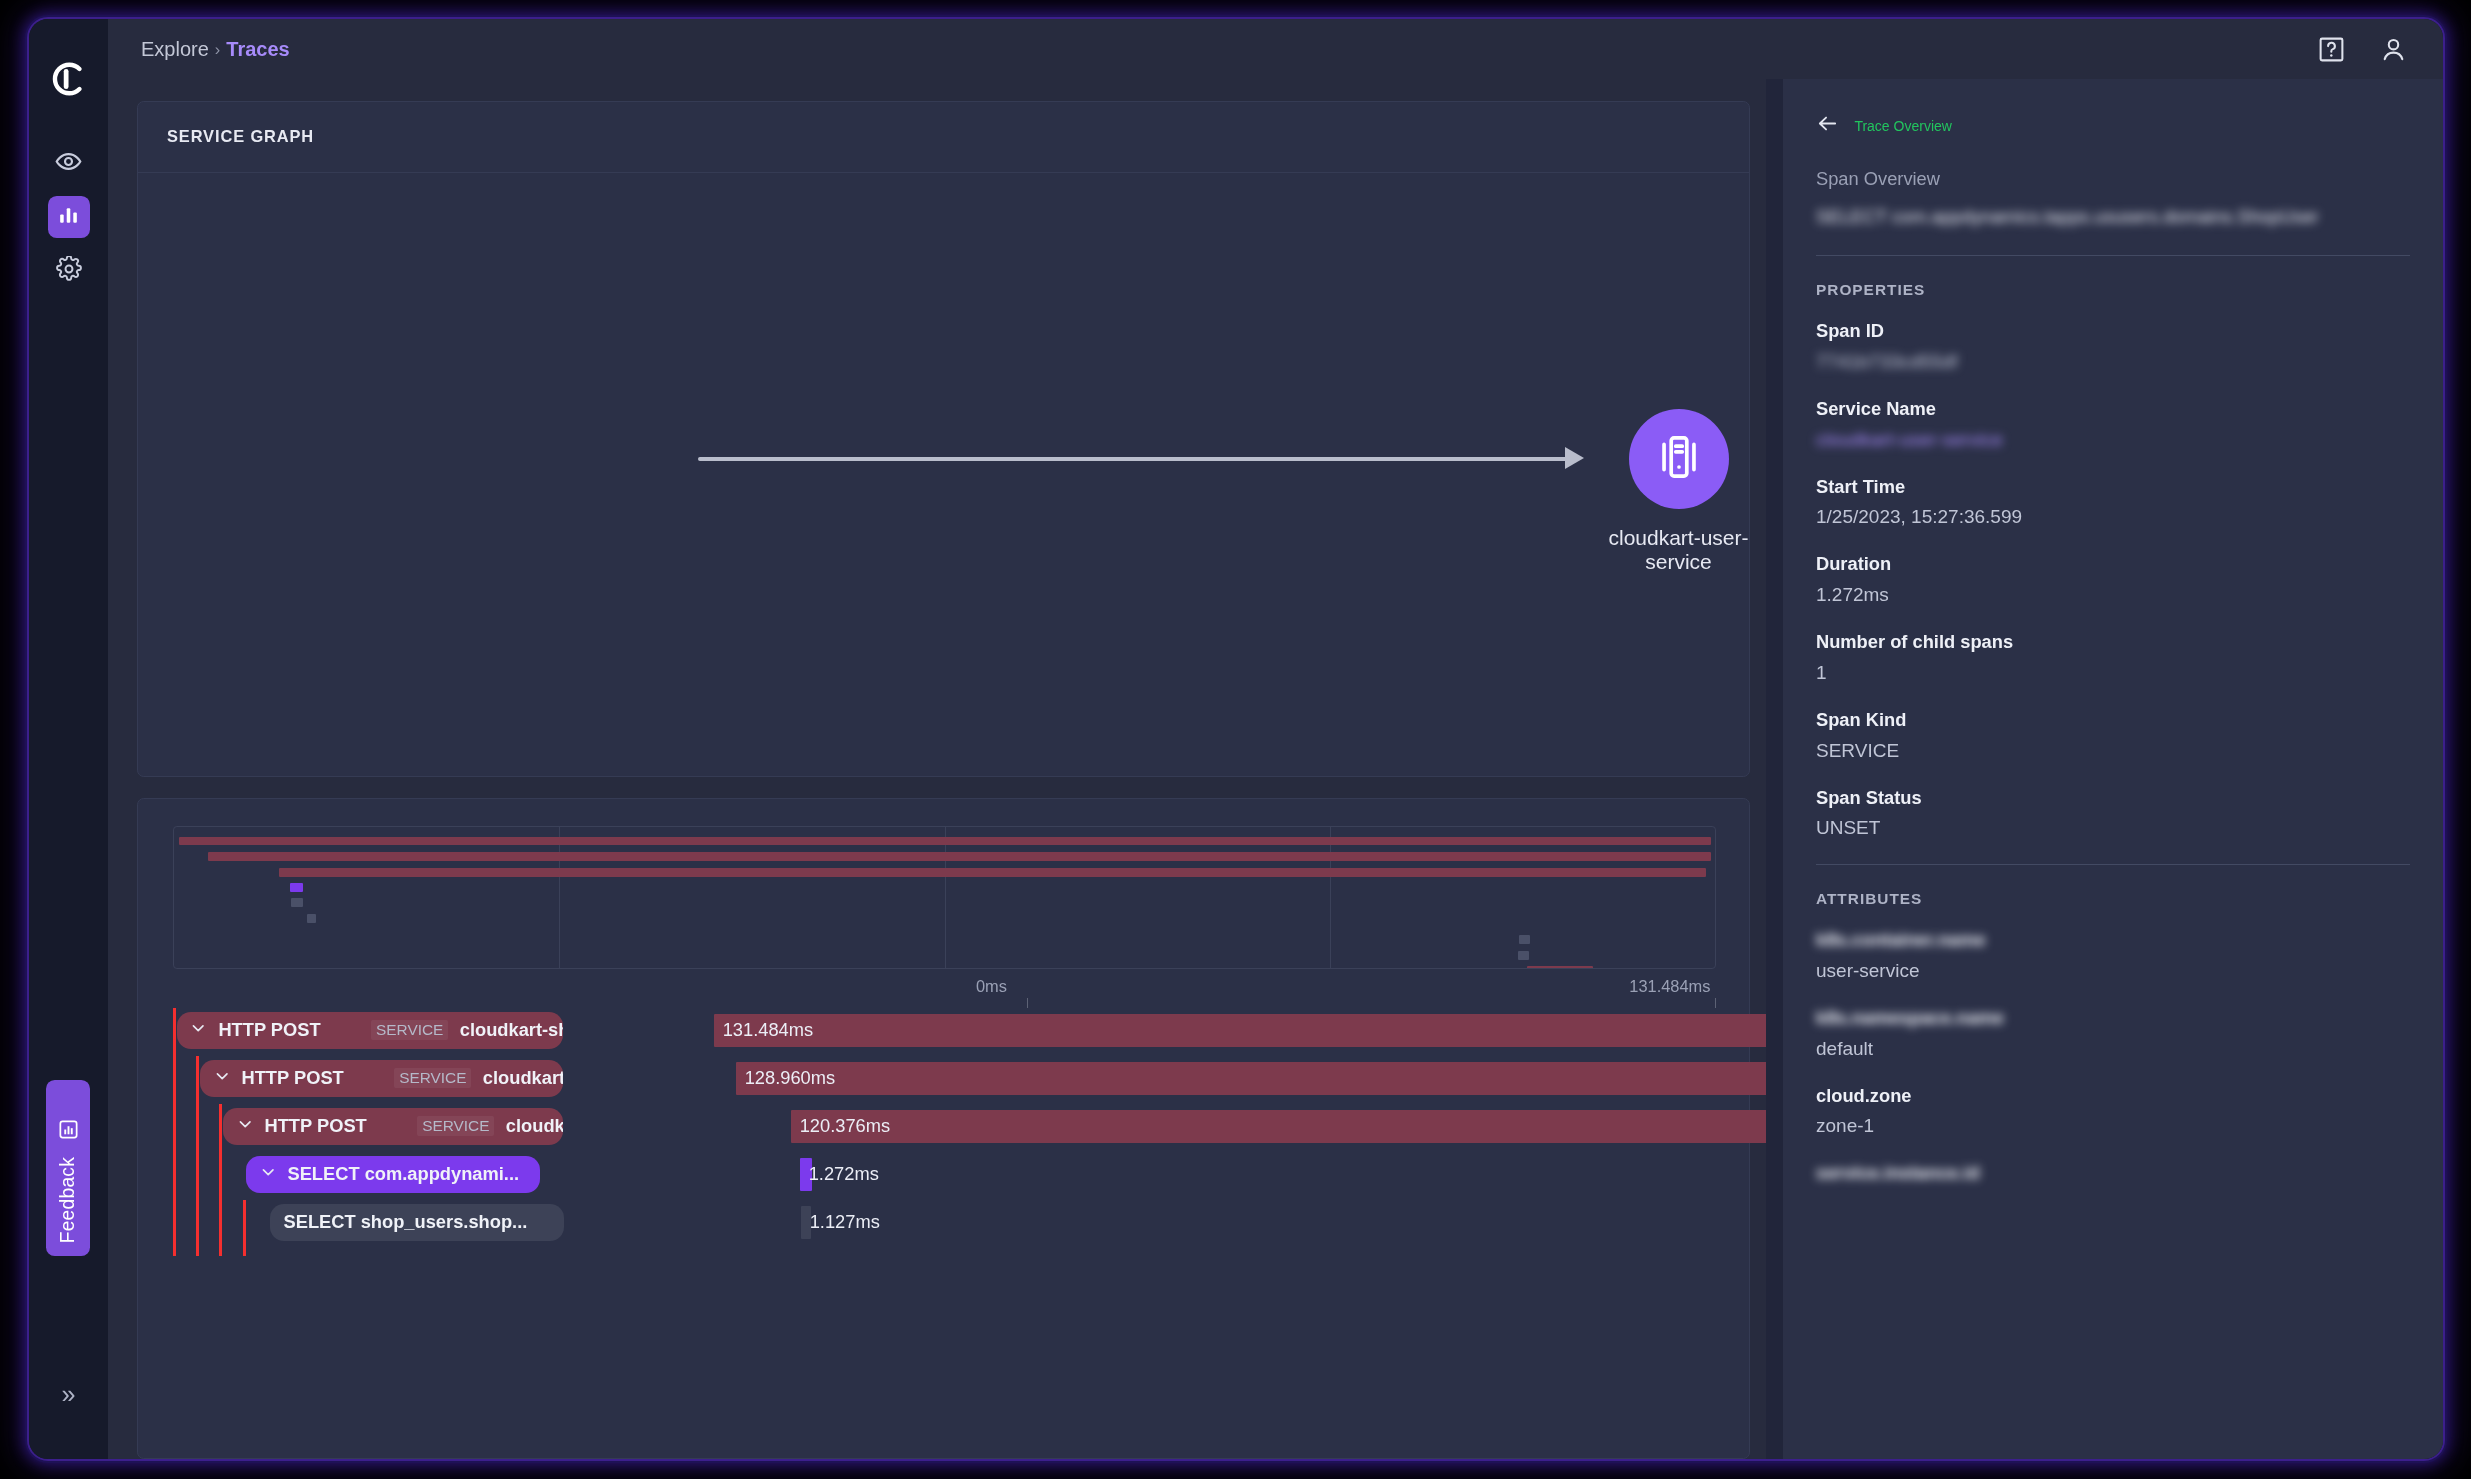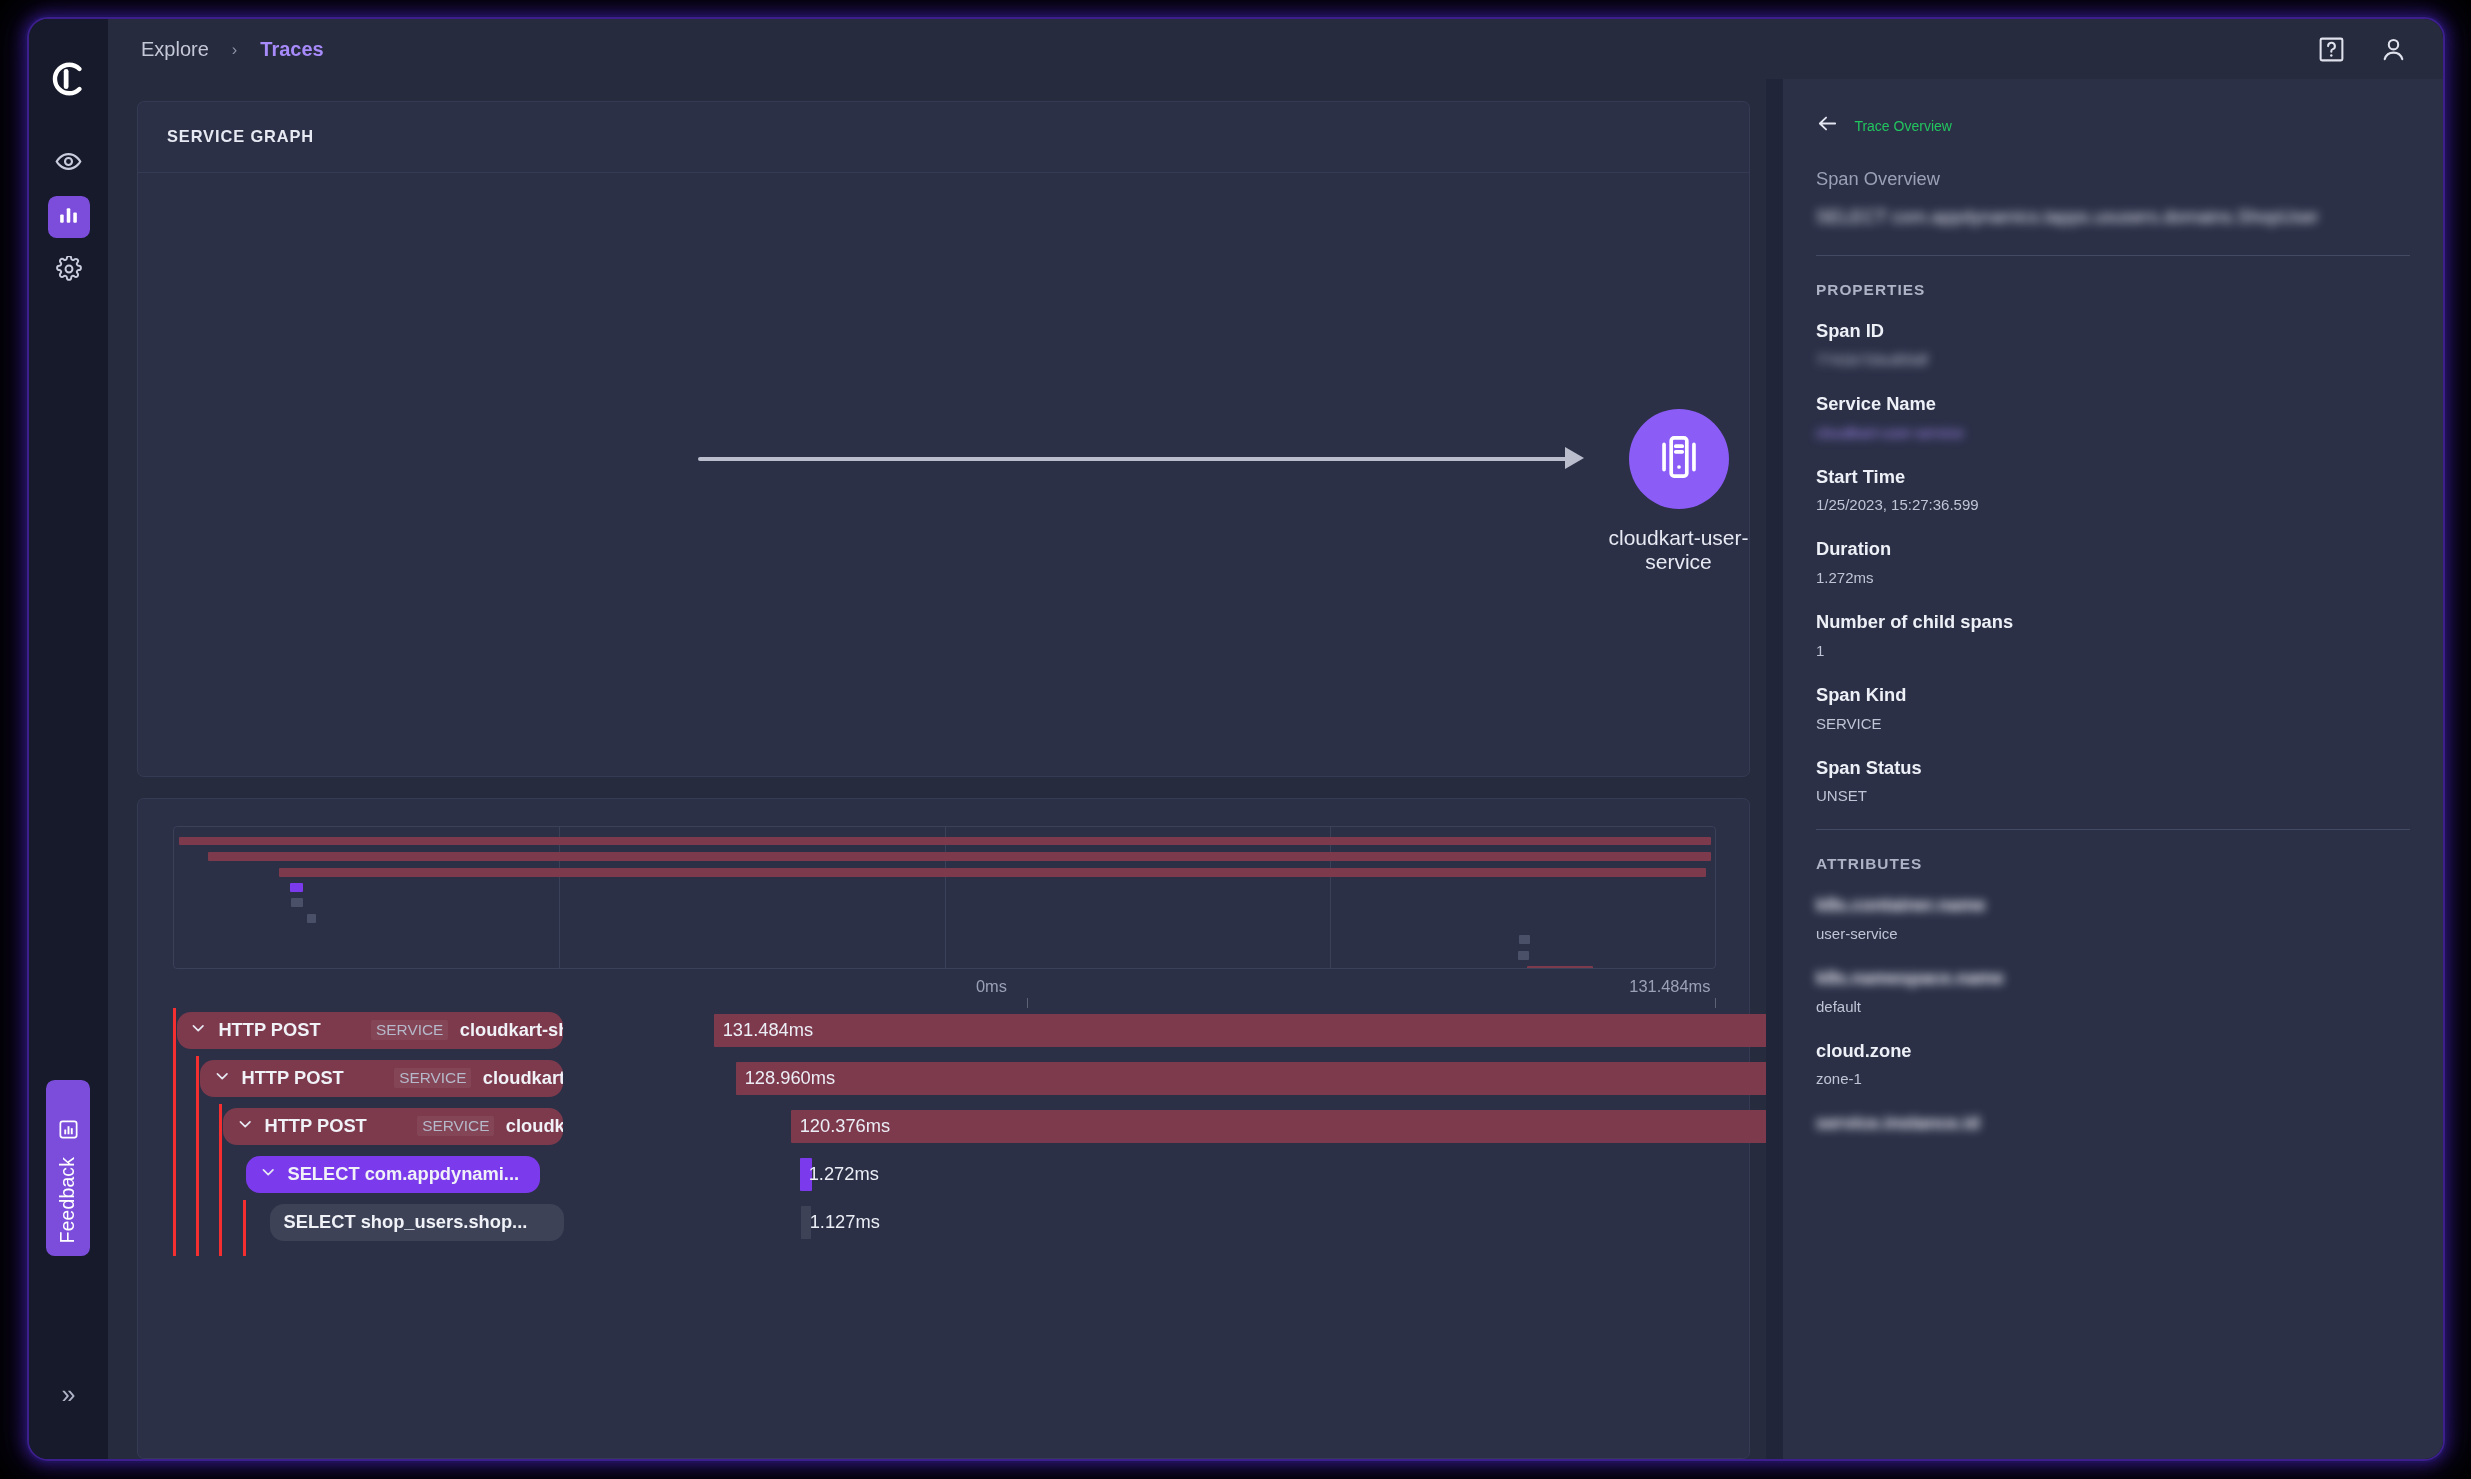--- a/index.html
+++ b/index.html
@@ -63,21 +63,21 @@
   
   #content-col { flex: 1; display: flex; flex-direction: column; min-width: 0; }
 
   
   #topbar {
     height: 60px; flex: 0 0 60px;
     background: #272b3e;
     display: flex; align-items: center;
     padding: 0 35px 0 33px;
   }
-  #breadcrumb { display: flex; align-items: center; gap: 23px; font-size: 20px; text-align: center; }
+  #breadcrumb { display: flex; align-items: center; gap: 6px; font-size: 20px; text-align: center; }
   .crumb { color: #c3c7d6; }
   .crumb.current { color: #a78bfa; font-weight: bold; }
   .crumb-sep { color: #8d92a6; font-size: 16.4px; }
   #topbar-actions { margin-left: auto; display: flex; align-items: center; gap: 33px; }
   .top-icon { width: 29px; height: 29px; color: #dfe2ec; display: block; }
 
   
   #body-row { flex: 1; display: flex; min-height: 0; background: #272b3e; }
   #main-col {
     flex: 1; min-width: 0;
@@ -151,21 +151,21 @@
     background: #2b3047;
     padding: 33px 33px 0 33px;
     overflow: hidden;
   }
   #details-head { display: flex; align-items: center; gap: 15.4px; margin-bottom: 29px; }
   #back-arrow { width: 23px; height: 23px; color: #e3e6f0; }
   #details-title { color: #22c55e; font-size: 14px; }
   .d-section-label { color: #9aa0b5; font-size: 18.3px; margin-bottom: 13.5px; }
   .d-section-cap { color: #aeb3c6; font-size: 15.4px; font-weight: bold; letter-spacing: 1px; margin-bottom: 21px; }
   .d-key { color: #eef0f7; font-size: 18.3px; font-weight: bold; margin-bottom: 8.7px; }
-  .d-val { color: #c0c5d6; font-size: 15px; margin-bottom: 25px; }
+  .d-val { color: #c0c5d6; font-size: 19px; margin-bottom: 25px; }
   .d-rule { height: 1px; background: #434a63; margin: 7.7px 0 25px; }
   .redact { filter: blur(4.8px); user-select: none; }
   .redact.link { color: #a78bfa; }
   #span-overview-value { font-size: 18.3px; color: #e7e9f2; line-height: 1.45; word-break: break-all; margin-bottom: 25px; }
 </style>
 </head>
 <body>
 
 <div id="app-window">
 

